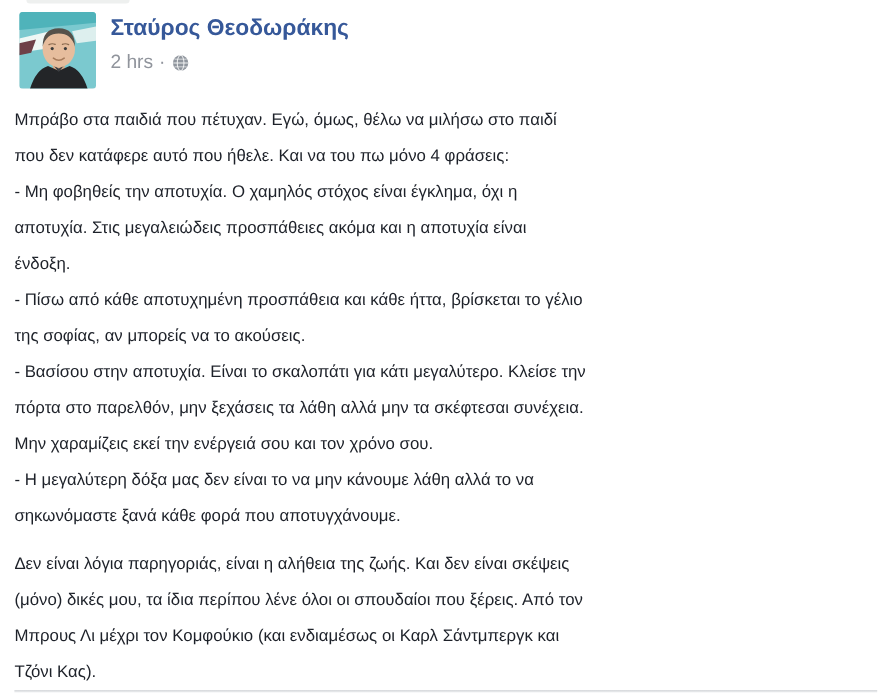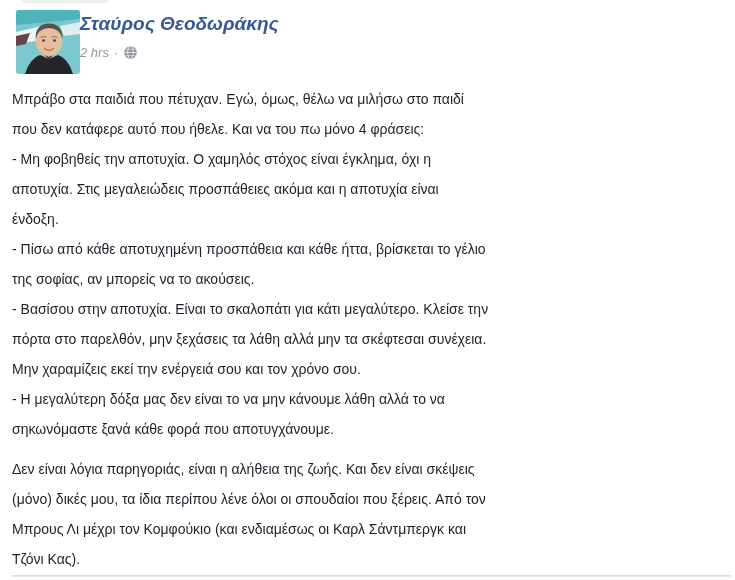--- a/index.html
+++ b/index.html
@@ -43,38 +43,38 @@
     height: 64px;
     border-radius: 3px;
     overflow: hidden;
     flex: 0 0 auto;
     box-shadow: inset 0 0 0 1px rgba(0,0,0,.08);
     cursor: pointer;
     display: block;
   }
   .avatar svg { display: block; }
   .header-info {
+    margin-left: 12px;
     padding-top: 1px;
-    font-style: italic;
   }
   .author {
     display: inline-block;
     color: #365899;
     font-size: 19px;
     line-height: 25px;
     font-weight: bold;
     text-decoration: none;
     cursor: pointer;
   }
   .meta {
     margin-top: 8px;
     display: flex;
     align-items: center;
     color: #90949c;
-    font-size: 13px;
+    font-size: 16px;
     line-height: 17px;
   }
   .meta .timestamp { cursor: pointer; }
   .meta .sep { margin: 0 5px; }
   .globe { display: inline-flex; align-items: center; }
   .post-text {
     position: absolute;
     left: 12px;
     top: 84px;
     width: 712px;

